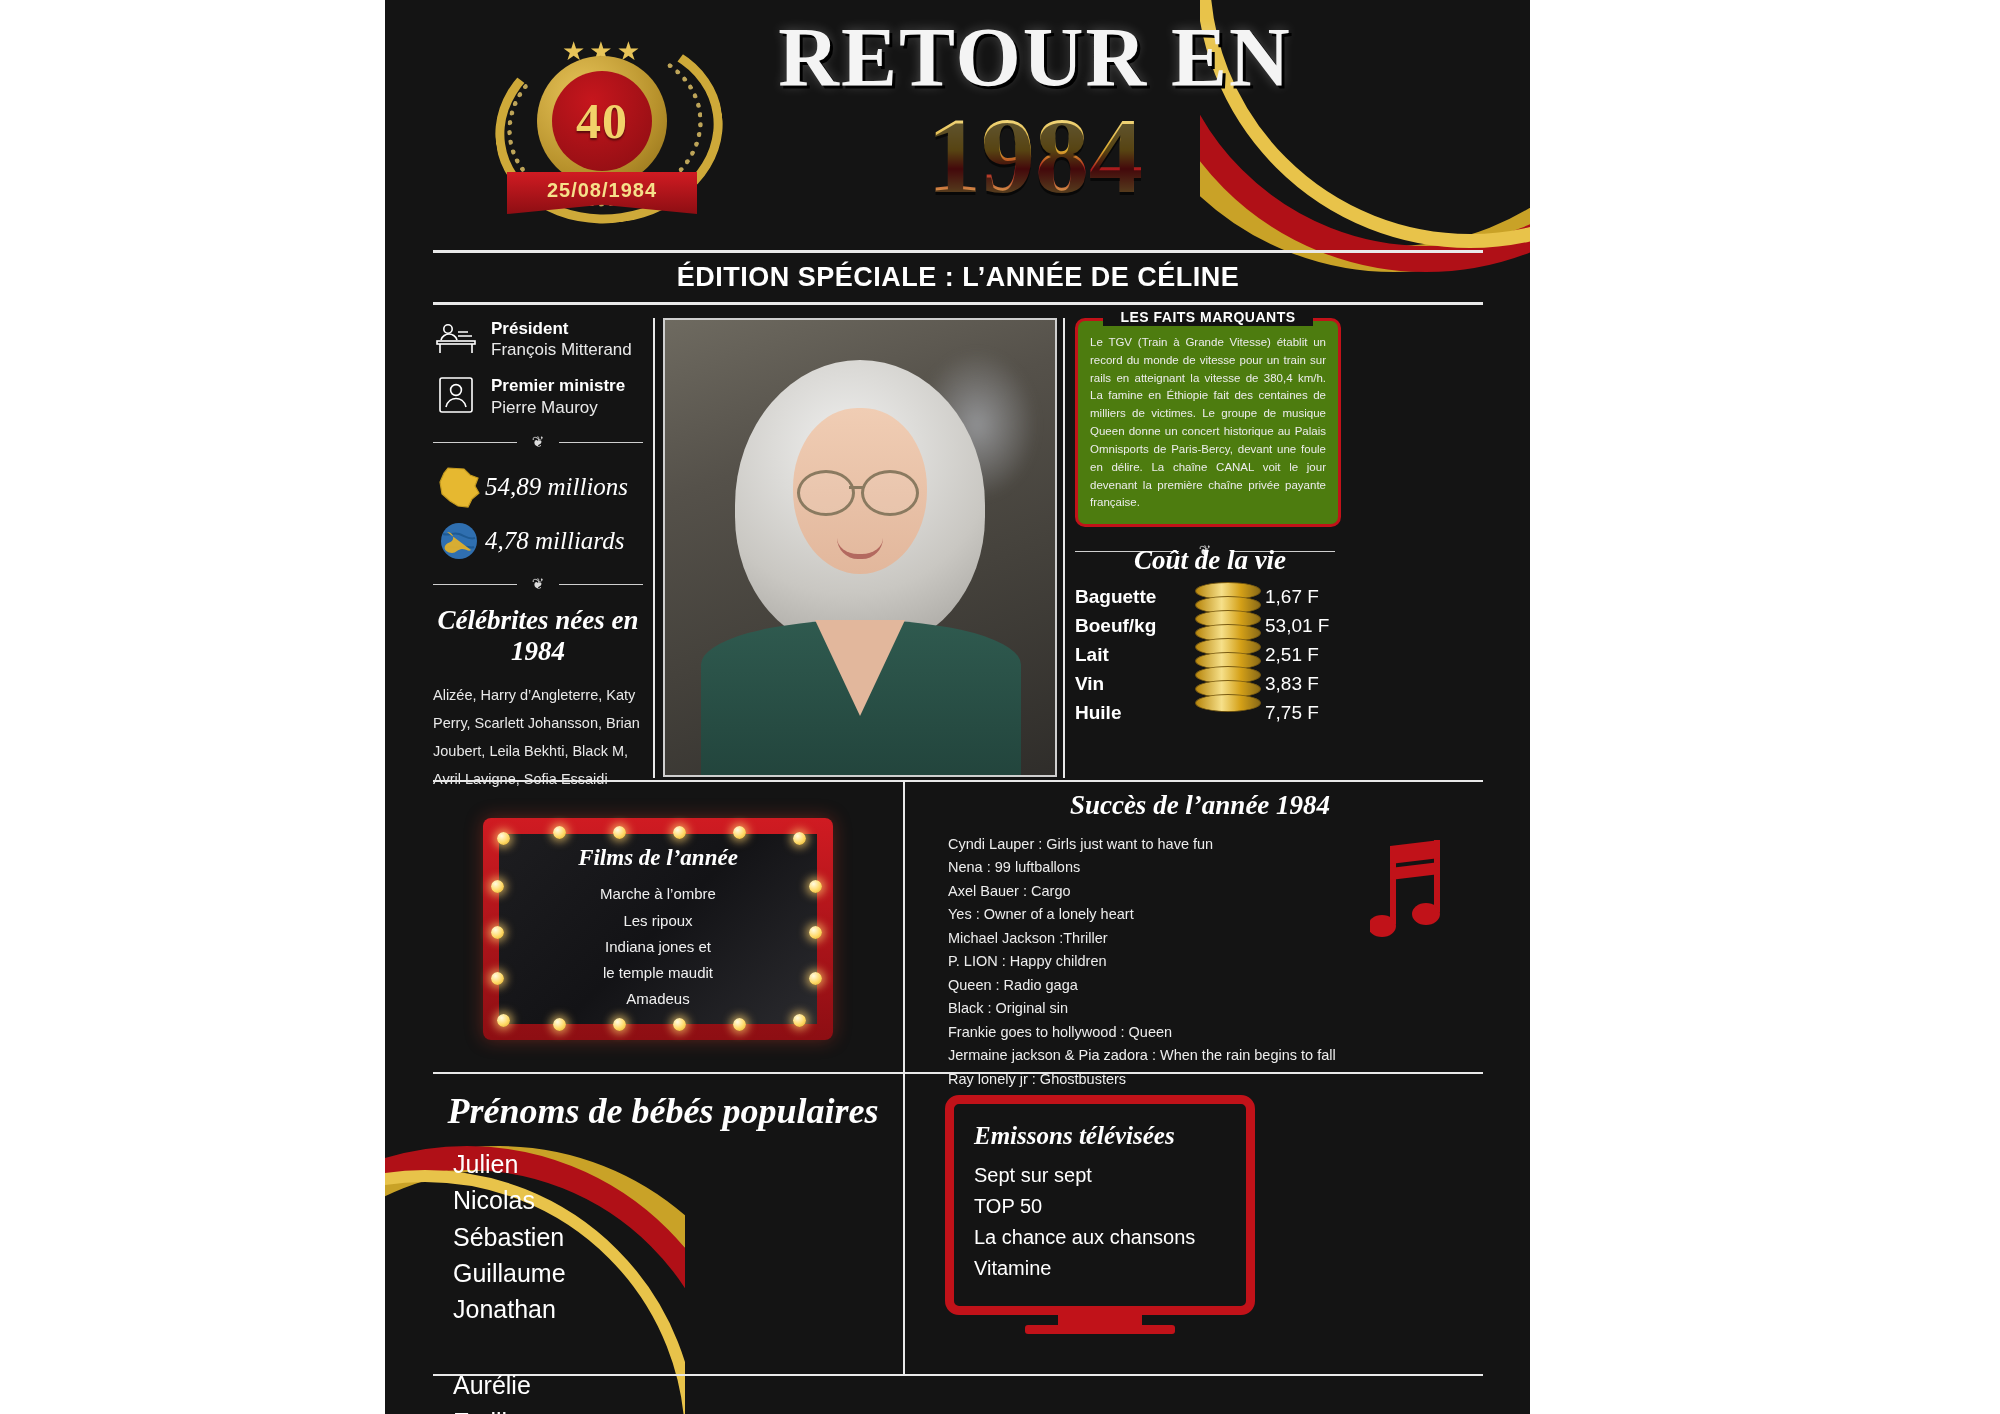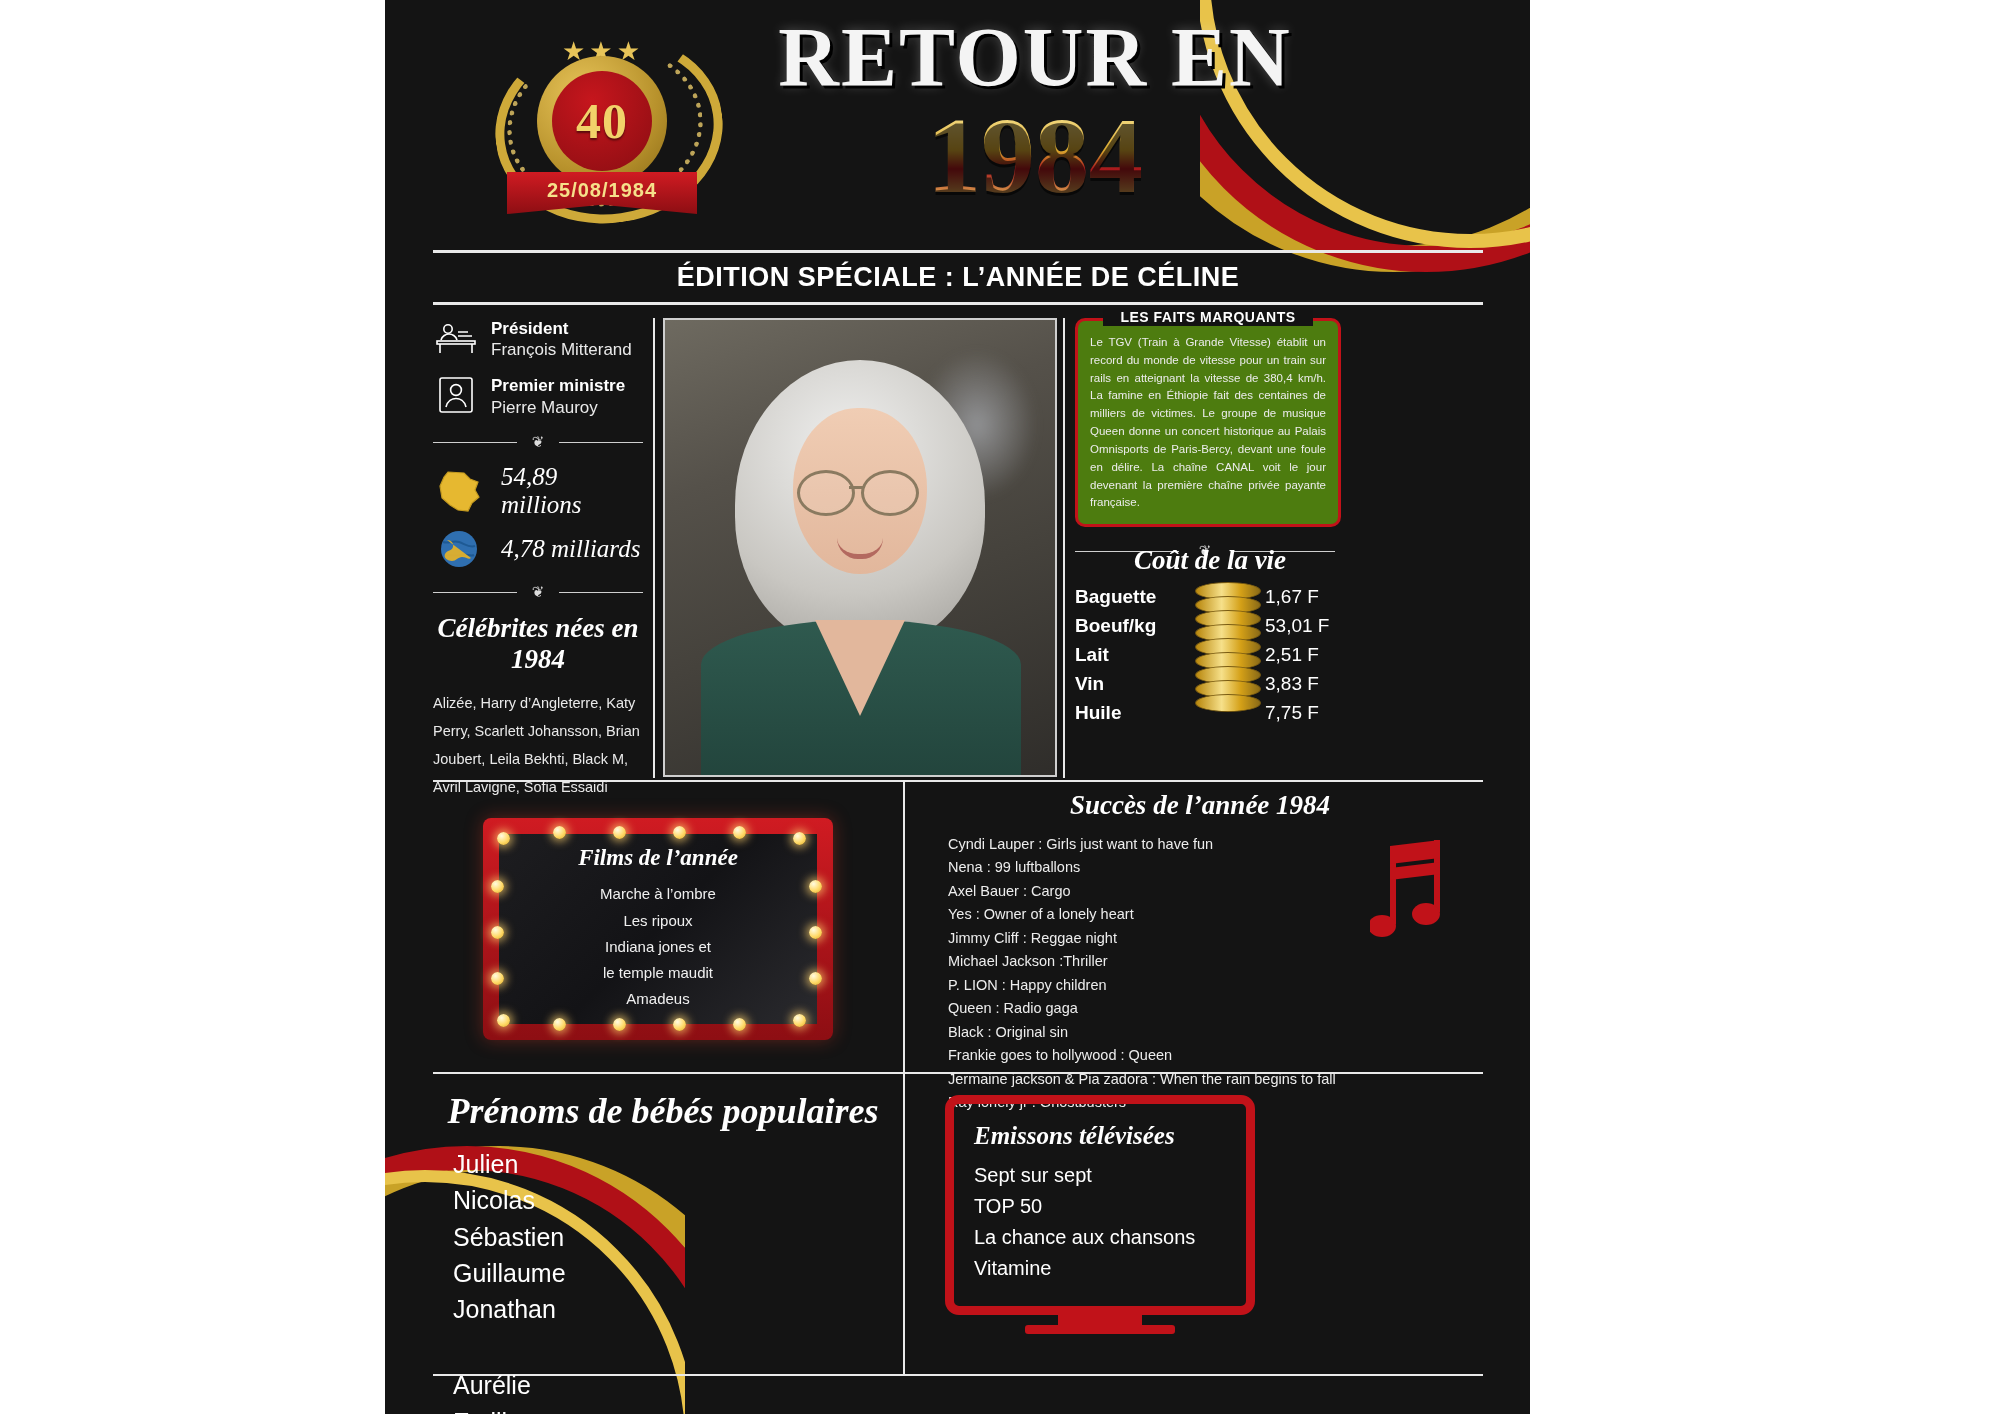--- a/index.html
+++ b/index.html
@@ -63,21 +63,21 @@
   .gov-ico{width:46px;height:40px;flex:0 0 46px;display:flex;align-items:center;justify-content:center;}
   .gov-txt b{display:block;font-size:17px;color:#fff;font-weight:bold;line-height:1.25;}
   .gov-txt span{display:block;font-size:17px;color:#eaeaea;line-height:1.3;}
 
   .divider{width:100%;height:18px;margin:10px 0 12px 0;position:relative;}
   .divider:before,.divider:after{content:"";position:absolute;top:9px;height:1px;background:#cfcfcf;width:40%;}
   .divider:before{left:0;}
   .divider:after{right:0;}
   .divider i{position:absolute;left:50%;top:0;transform:translateX(-50%);color:#dcdcdc;font-style:normal;font-size:15px;}
 
-  .stat-row{display:flex;align-items:center;gap:16px;margin:6px 0;}
+  .stat-row{display:flex;align-items:center;margin:6px 0;}
   .stat-row .ico{width:52px;height:48px;flex:0 0 52px;display:flex;align-items:center;justify-content:center;}
   .stat-row .val{font-family:"Liberation Serif",serif;font-style:italic;font-size:25px;color:#ffffff;}
 
   .sec-title{font-family:"Liberation Serif",serif;font-style:italic;font-weight:bold;font-size:27px;color:#ffffff;text-align:center;margin:6px 0 14px;}
   .celeb{font-size:14.5px;color:#e9e9e9;line-height:1.95;}
 
   
   .portrait{position:absolute;left:278px;top:318px;width:390px;height:455px;border:2px solid #cfcfcf;overflow:hidden;background:#3a3a3a;}
   .portrait .bg{position:absolute;inset:0;background:linear-gradient(160deg,#6e6a60 0%,#55514a 30%,#45423c 60%,#2f2d2a 100%);}
   .portrait .blurlight{position:absolute;right:18px;top:30px;width:120px;height:150px;background:radial-gradient(ellipse at center,rgba(200,205,215,.55),rgba(120,125,135,0) 70%);filter:blur(6px);}
@@ -359,21 +359,20 @@
           <ellipse cx="12" cy="88" rx="14" ry="11"></ellipse>
           <ellipse cx="56" cy="76" rx="14" ry="11"></ellipse>
         </g>
       </svg>
     </div>
     <div class="succes-list">
       <div>Cyndi Lauper : Girls just want to have fun</div>
       <div>Nena : 99 luftballons</div>
       <div>Axel Bauer : Cargo</div>
       <div>Yes : Owner of a lonely heart</div>
-      <div>Jimmy Cliff : Reggae night</div>
       <div>Michael Jackson :Thriller</div>
       <div>P. LION : Happy children</div>
       <div>Queen : Radio gaga</div>
       <div>Black : Original sin</div>
       <div>Frankie goes to hollywood : Queen</div>
       <div>Jermaine jackson &amp; Pia zadora : When the rain begins to fall</div>
       <div>Ray lonely jr : Ghostbusters</div>
     </div>
   </div>
 

